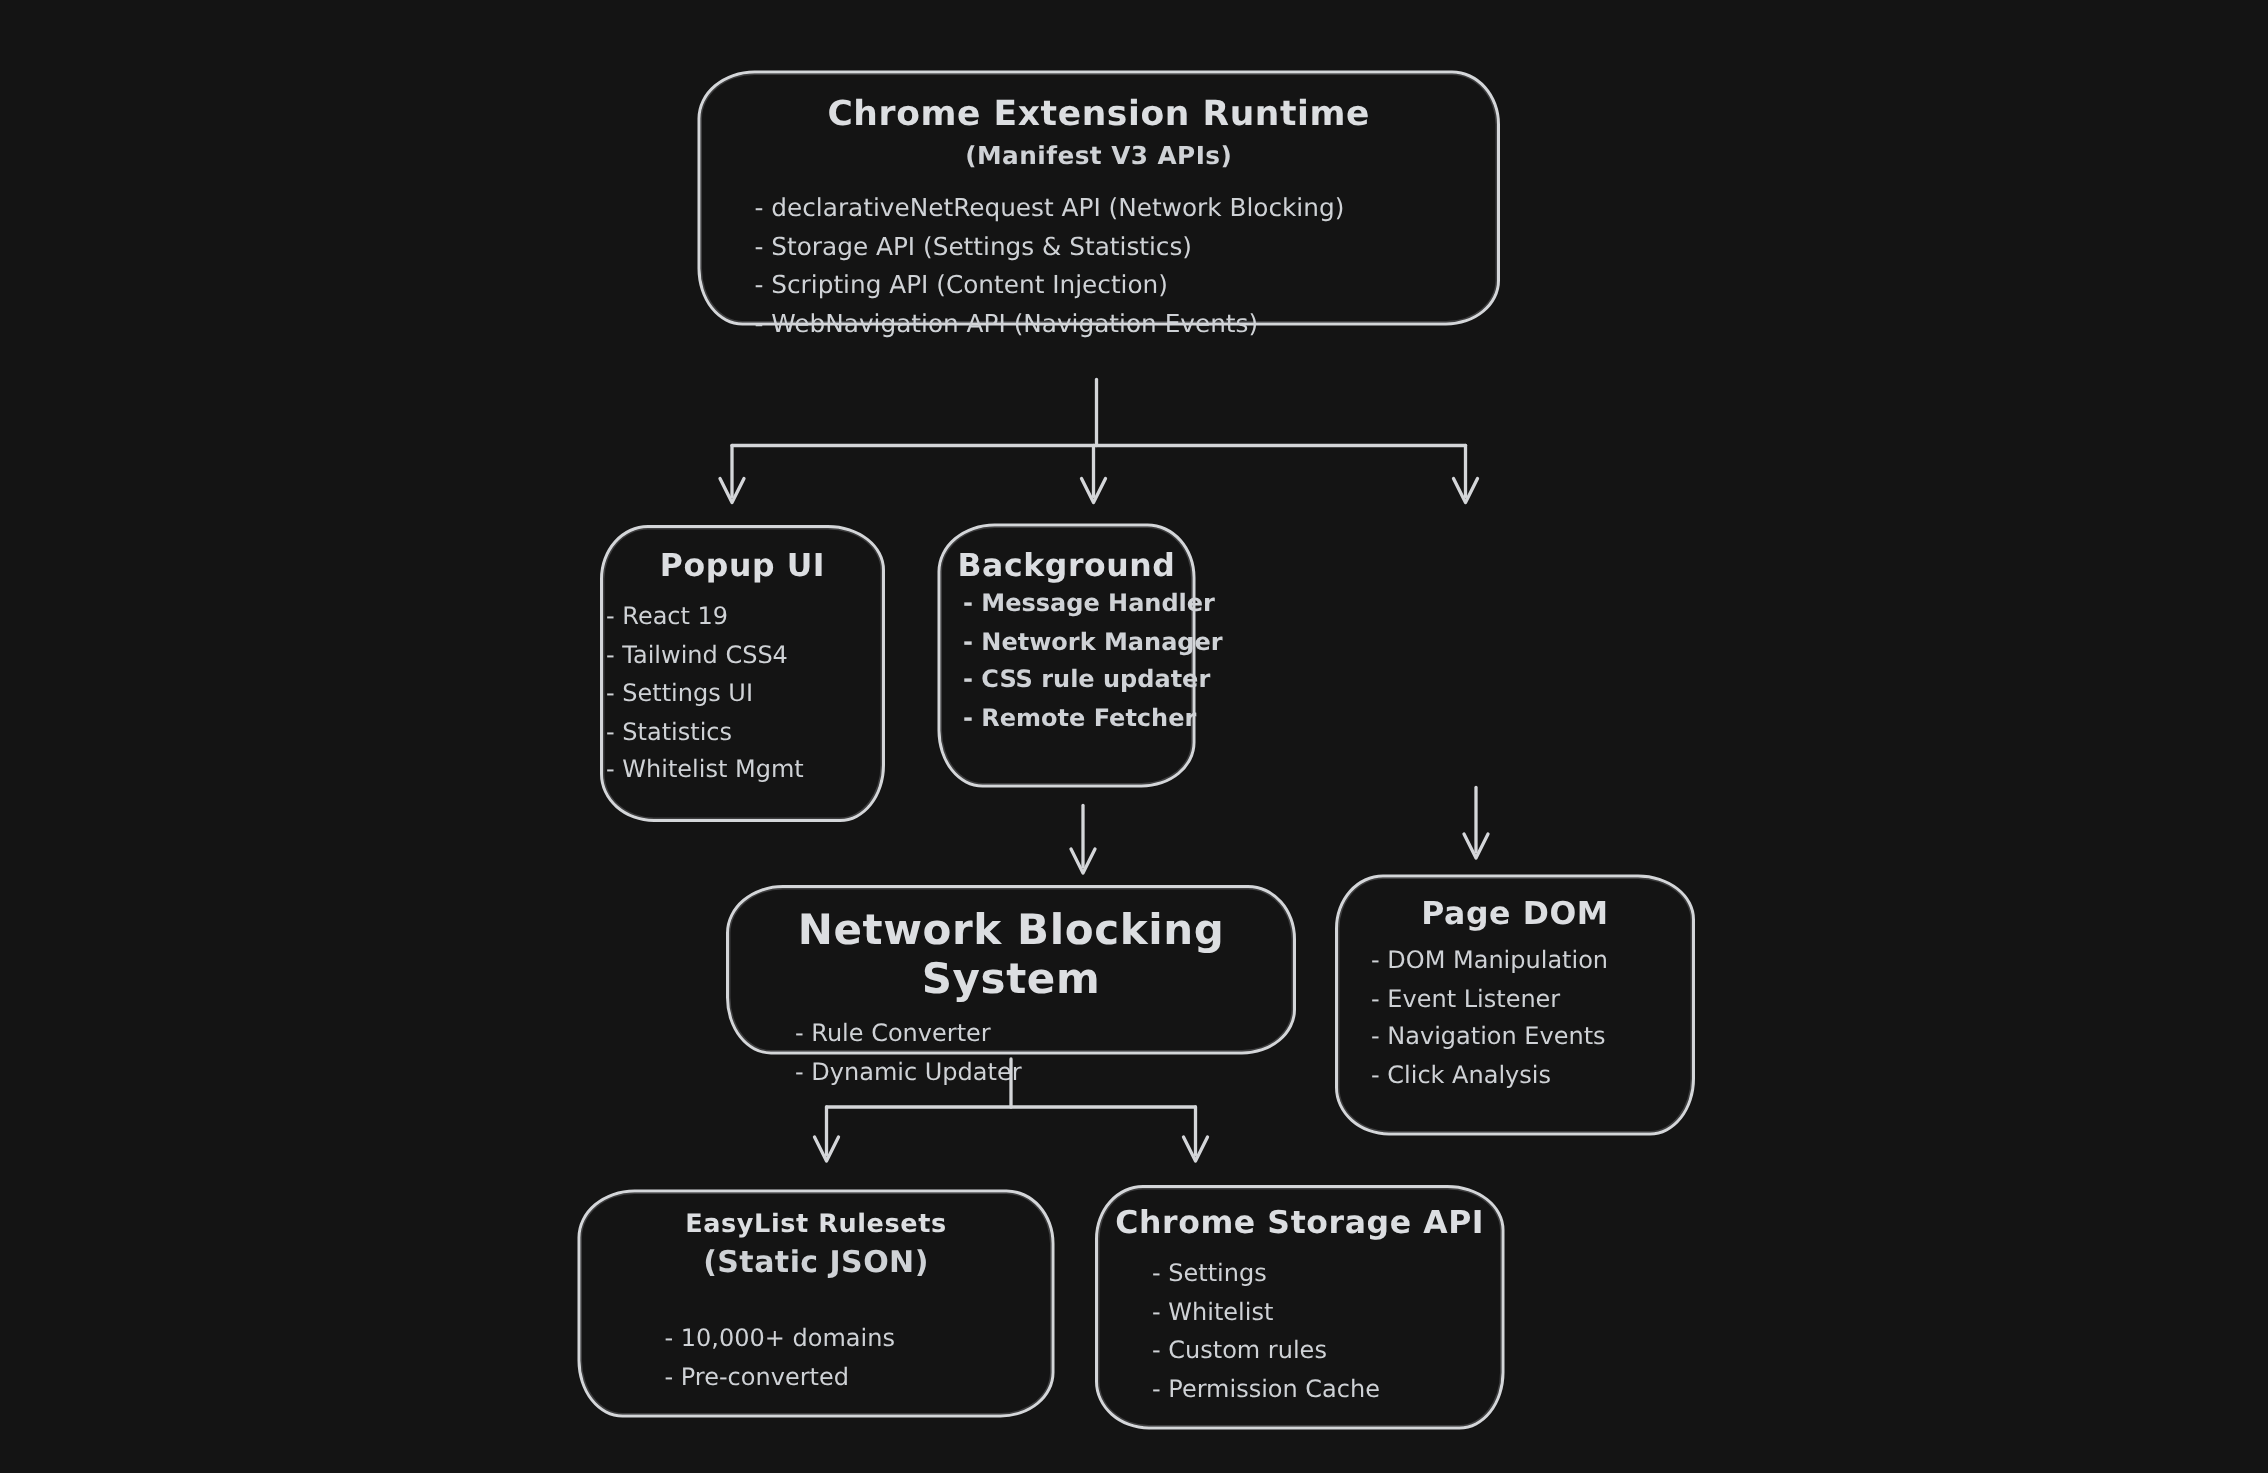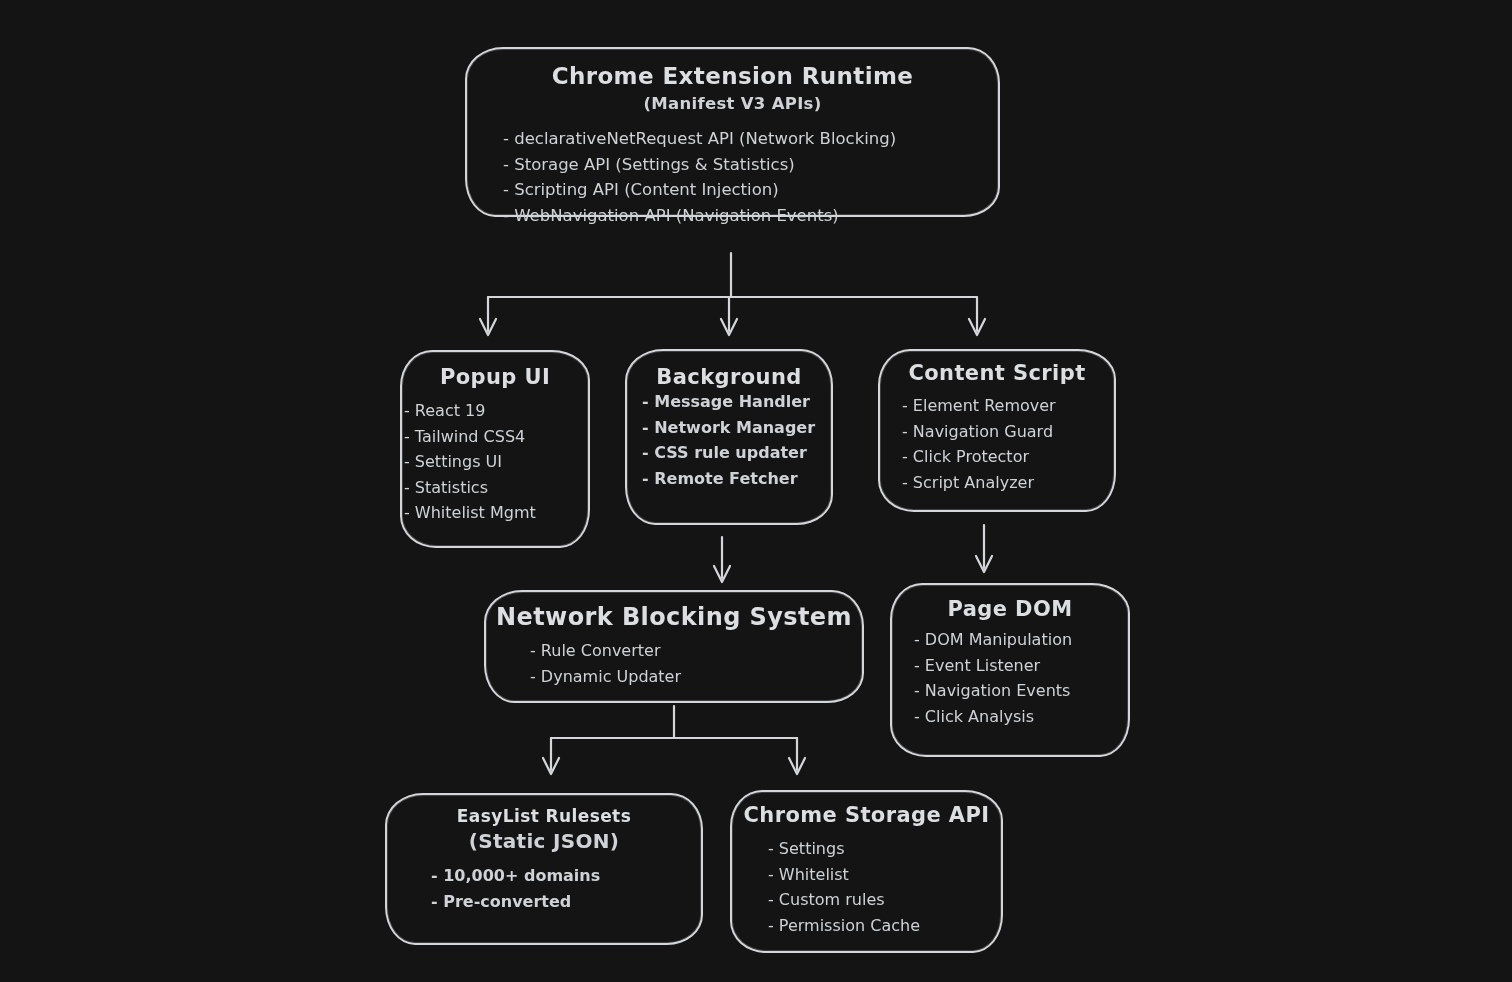--- a/index.html
+++ b/index.html
@@ -43,42 +43,42 @@
   #runtime{left:465px;top:47px;width:535px;height:170px;}
   #runtime .title{margin-top:14px;font-size:23px;}
   #runtime .subtitle{margin-top:5px;font-size:16.5px;}
   #runtime ul{margin-top:13px;padding-left:36px;font-size:16.5px;line-height:25.5px;}
 
   
   #popup{left:400px;top:350px;width:190px;height:198px;}
   #popup .title{margin-top:13px;font-size:21px;}
   #popup ul{margin-top:9px;padding-left:2px;font-size:16px;line-height:25.5px;}
 
-  #background{left:625px;top:349px;width:208px;height:176px;}
+  #background{left:625px;top:349px;width:172px;height:176px;}
   #background .title{margin-top:14px;font-size:21px;}
   #background ul{padding-left:15px;font-size:16px;line-height:25.5px;font-weight:bold;}
 
   #content-script{left:878px;top:349px;width:238px;height:163px;}
   #content-script .title{margin-top:10px;font-size:21px;}
   #content-script ul{margin-top:8px;padding-left:22px;font-size:16px;line-height:25.5px;}
 
   
   #network-blocking{left:484px;top:590px;width:380px;height:113px;}
-  #network-blocking .title{margin-top:11px;font-size:24px;}
+  #network-blocking .title{margin-top:11px;font-size:28px;}
   #network-blocking ul{margin-top:7px;padding-left:44px;font-size:16px;line-height:25.5px;}
 
   #page-dom{left:890px;top:583px;width:240px;height:174px;}
   #page-dom .title{margin-top:12px;font-size:21px;}
   #page-dom ul{margin-top:6px;padding-left:22px;font-size:16px;line-height:25.5px;}
 
   
   #easylist{left:385px;top:793px;width:318px;height:152px;}
   #easylist .title{margin-top:11px;font-size:17px;}
   #easylist .subtitle{margin-top:3px;font-size:20px;}
-  #easylist ul{margin-top:10px;padding-left:44px;font-size:16px;line-height:25.5px;font-weight:bold;}
+  #easylist ul{margin-top:26px;padding-left:56px;font-size:16px;line-height:25.5px;}
 
   #storage{left:730px;top:790px;width:273px;height:163px;}
   #storage .title{margin-top:11px;font-size:21px;}
   #storage ul{margin-top:9px;padding-left:36px;font-size:16px;line-height:25.5px;}
 </style>
 </head>
 <body>
 
 <div class="canvas">
 
@@ -140,29 +140,20 @@
   <div class="node r1" id="background">
     <div class="title">Background</div>
     <ul>
       <li>- Message Handler</li>
       <li>- Network Manager</li>
       <li>- CSS rule updater</li>
       <li>- Remote Fetcher</li>
     </ul>
   </div>
 
-  <div class="node r2" id="content-script">
-    <div class="title">Content Script</div>
-    <ul>
-      <li>- Element Remover</li>
-      <li>- Navigation Guard</li>
-      <li>- Click Protector</li>
-      <li>- Script Analyzer</li>
-    </ul>
-  </div>
 
   <div class="node r1" id="network-blocking">
     <div class="title">Network Blocking System</div>
     <ul>
       <li>- Rule Converter</li>
       <li>- Dynamic Updater</li>
     </ul>
   </div>
 
   <div class="node r2" id="page-dom">

